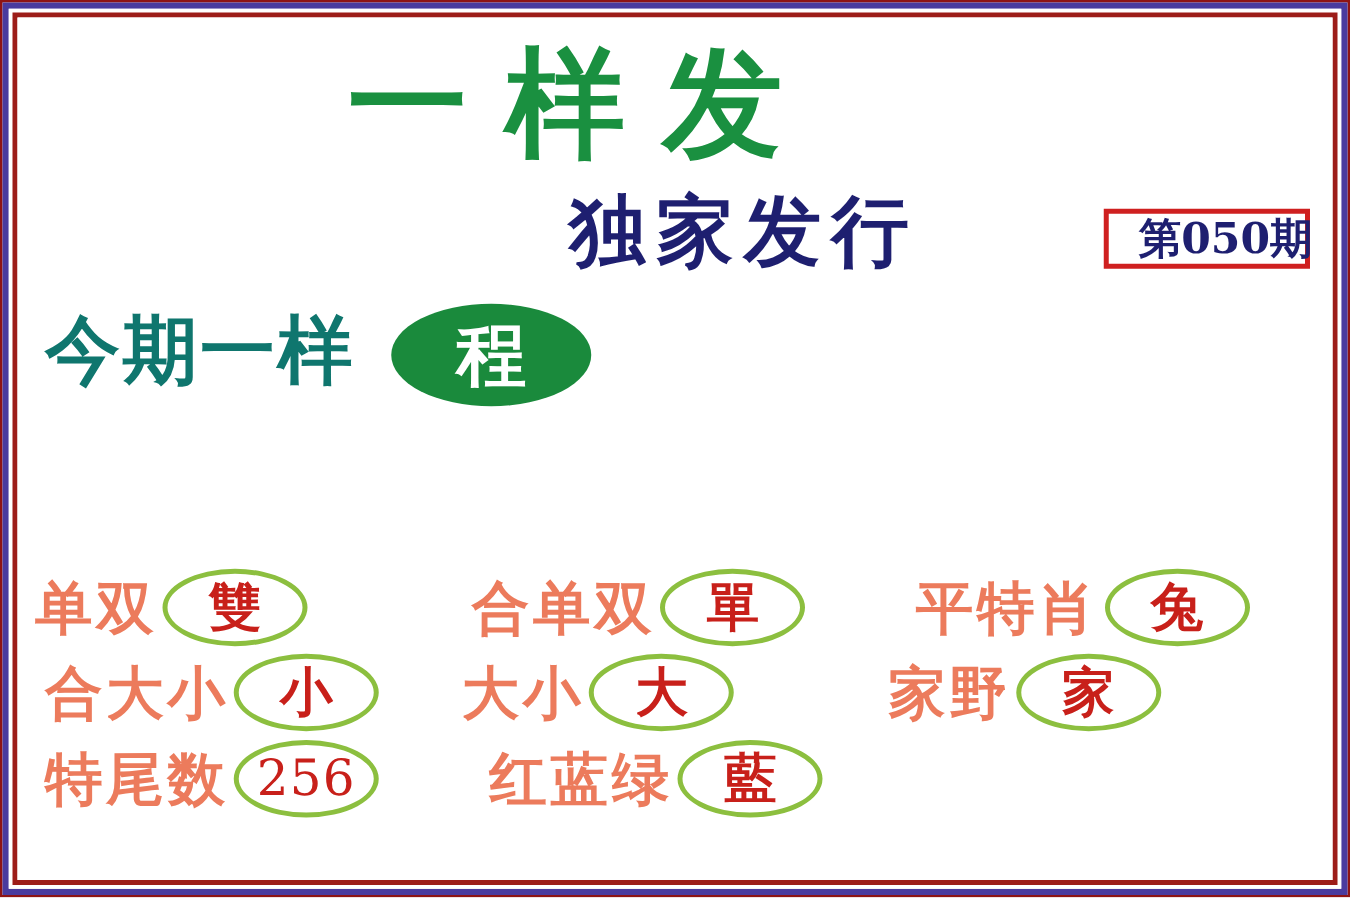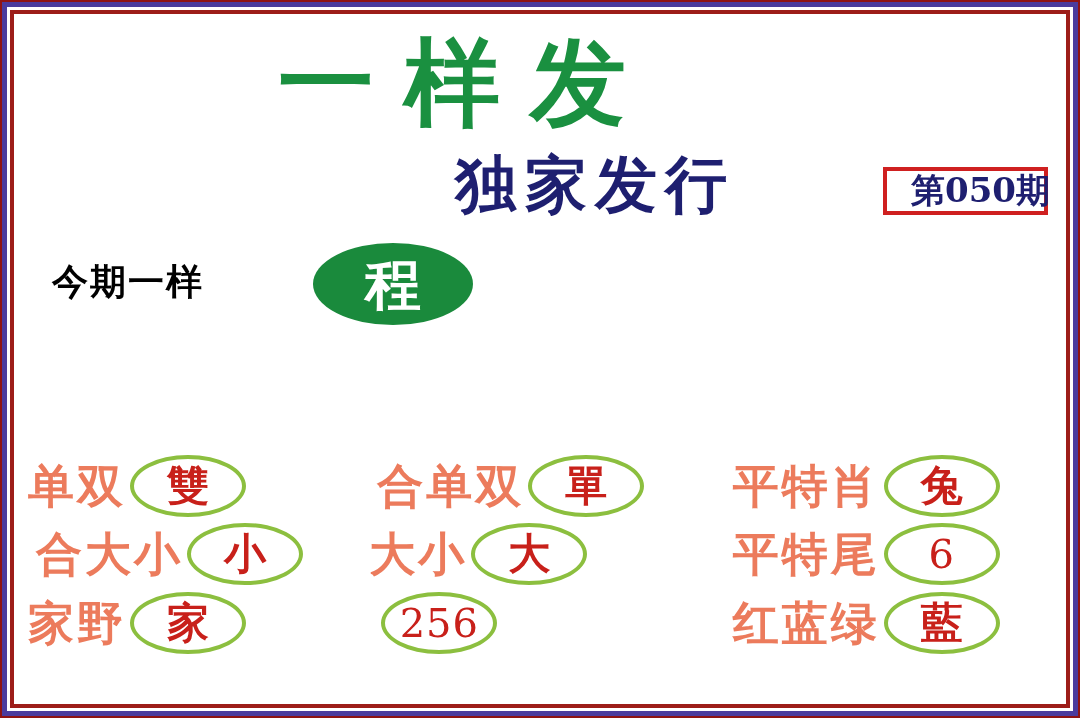--- a/index.html
+++ b/index.html
@@ -98,26 +98,26 @@
     color: #1e1f70;
     font-family: "DejaVu Serif", "Liberation Serif", serif;
     letter-spacing: 0px;
     white-space: nowrap;
     margin-left: 30px;
   }
 
   
   .slogan {
     position: absolute;
-    left: 52px;
+    left: 36px;
     top: 252px;
-    font-size: 36px;
+    font-size: 60px;
     line-height: 58px;
     font-weight: bold;
-    color: #000000;
+    color: #0f766e;
     letter-spacing: 2px;
     white-space: nowrap;
     font-family: "DejaVu Serif", "Liberation Serif", serif;
   }
   .slogan-oval {
     position: absolute;
     left: 313px;
     top: 243px;
     width: 160px;
     height: 82px;
@@ -243,33 +243,28 @@
         <div class="cell-oval">
           <span>小</span>
         </div>
       </div>
       <div class="cell c1">
         <div class="cell-label">大小</div>
         <div class="cell-oval">
           <span>大</span>
         </div>
       </div>
-      <div class="cell c3">
-        <div class="cell-label">平特尾</div>
-        <div class="cell-oval numeric">
-          <span>6</span>
-        </div>
-      </div>
       <div class="cell c1">
         <div class="cell-label">家野</div>
         <div class="cell-oval">
           <span>家</span>
         </div>
       </div>
       <div class="cell c2">
+        <div class="cell-label">特尾数</div>
         <div class="cell-oval numeric">
           <span>256</span>
         </div>
       </div>
       <div class="cell c3">
         <div class="cell-label">红蓝绿</div>
         <div class="cell-oval">
           <span>藍</span>
         </div>
       </div>

